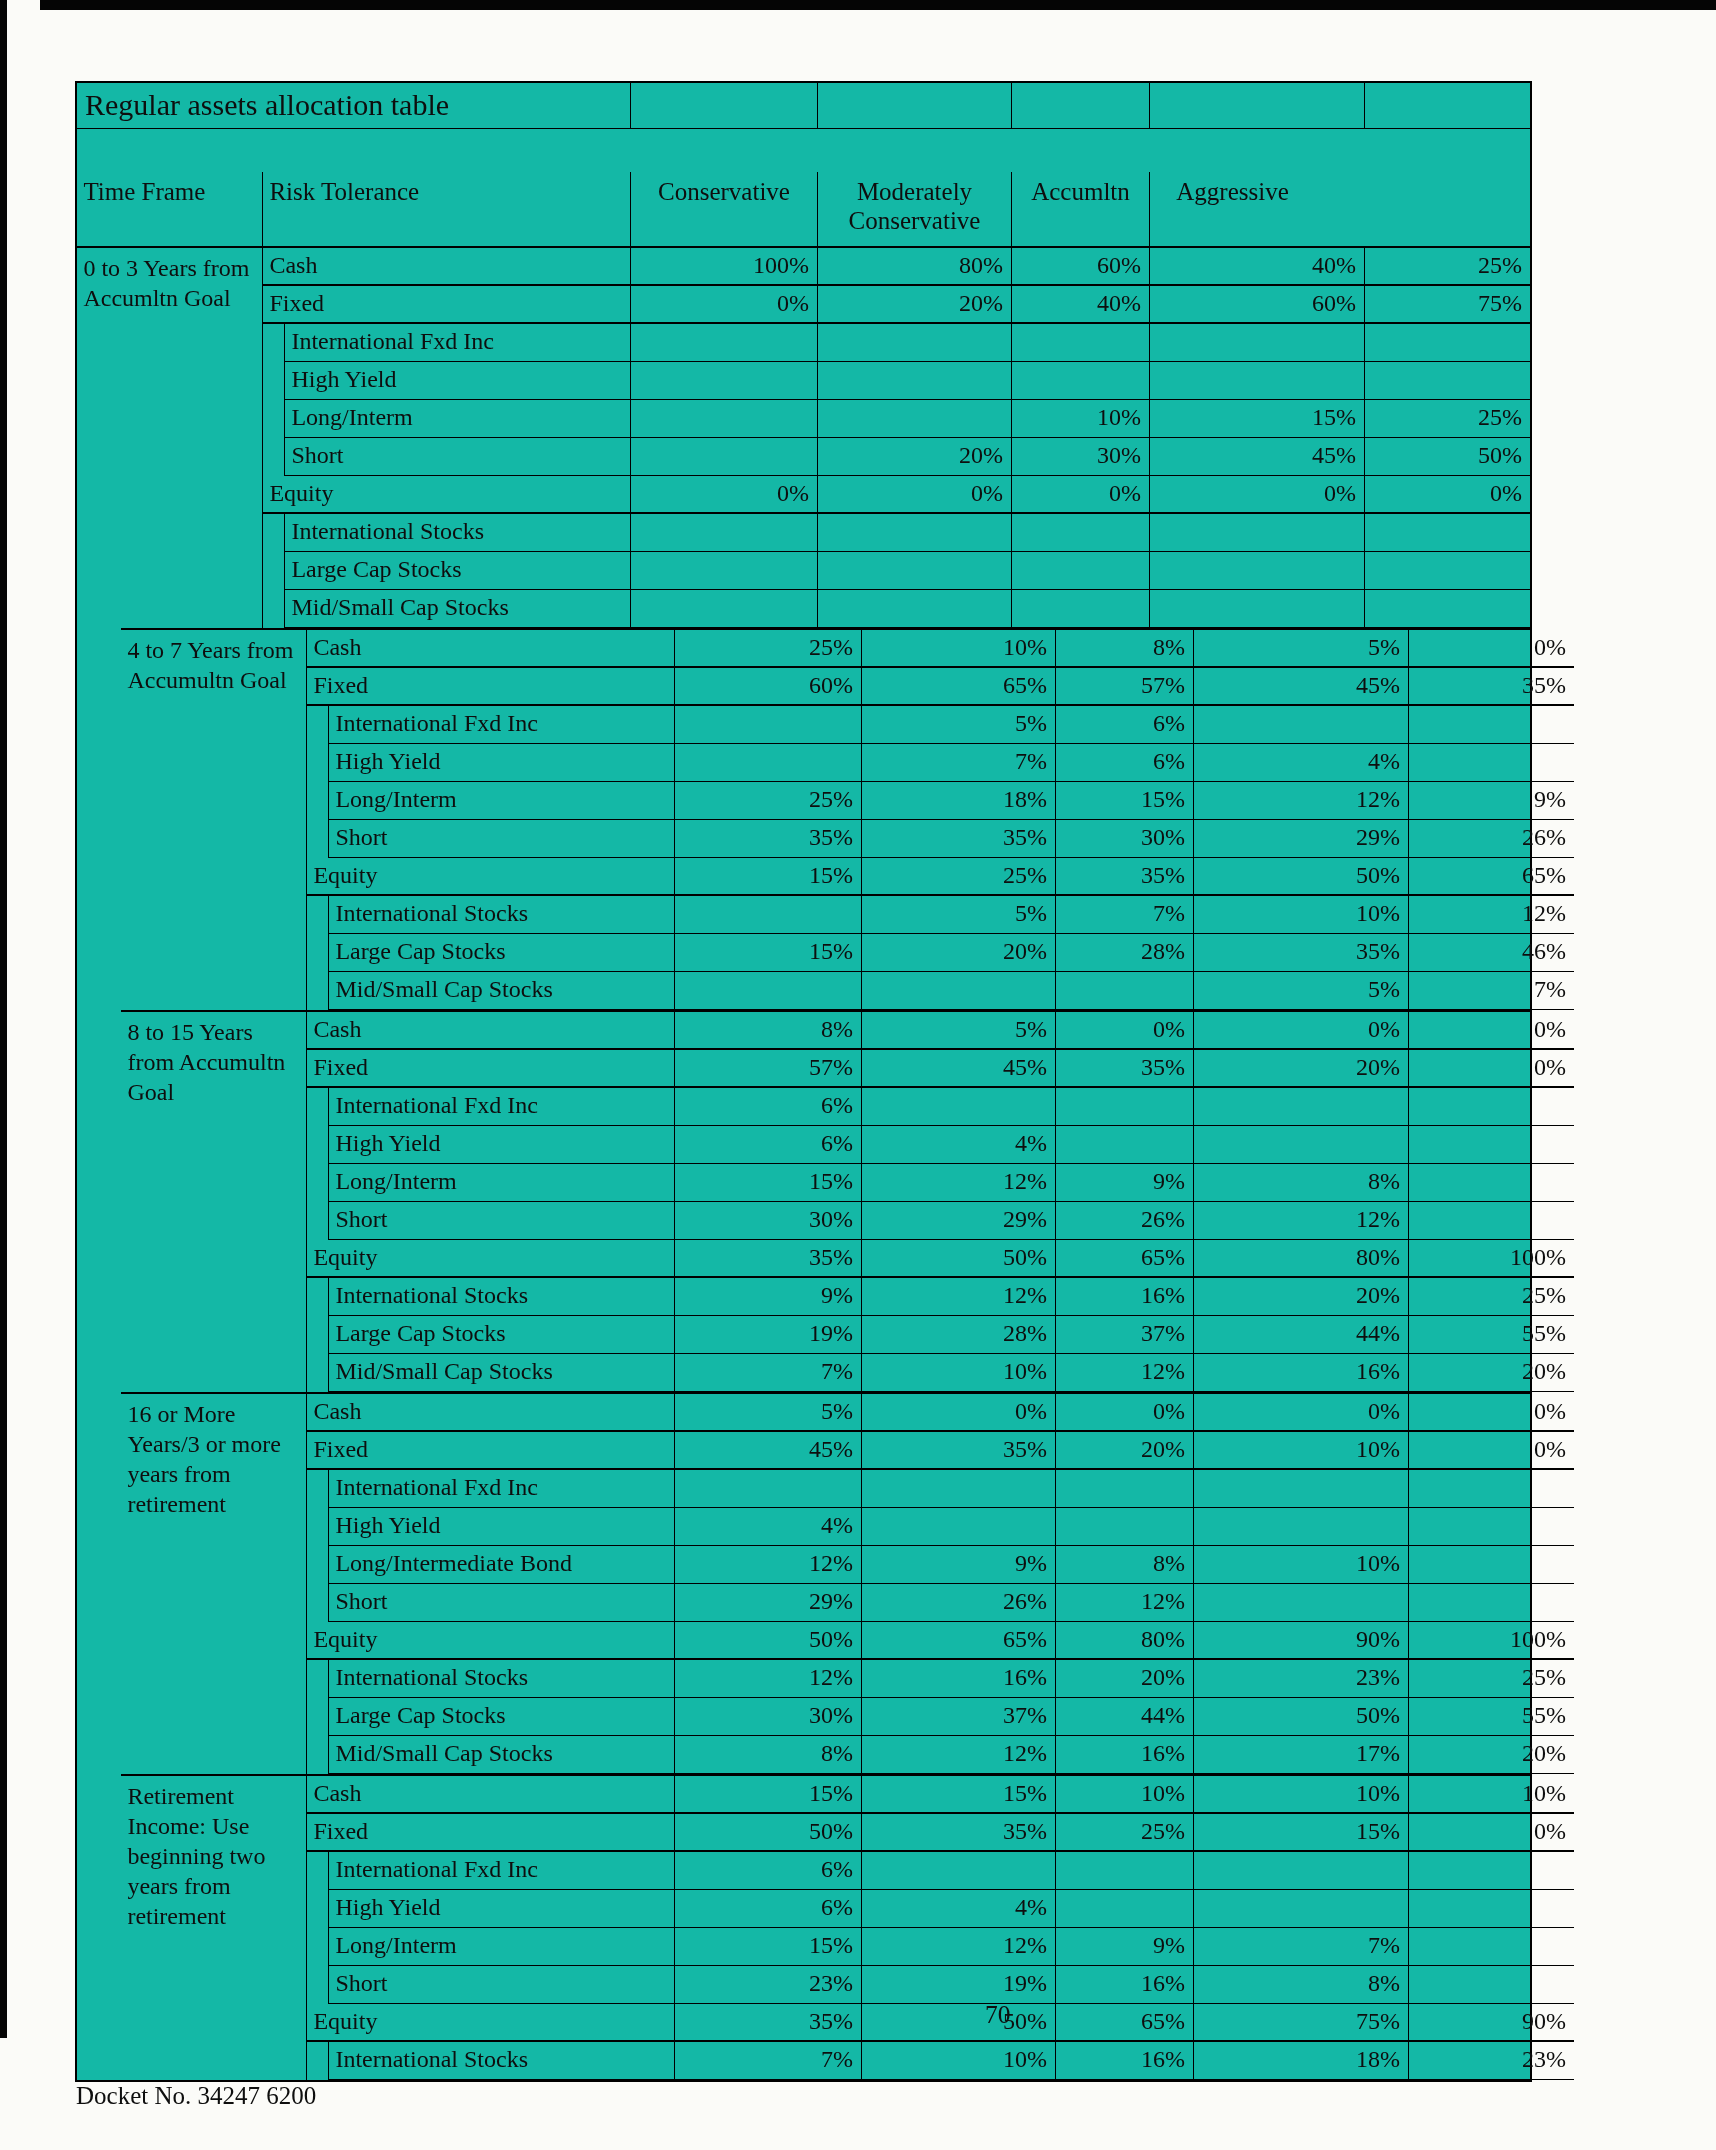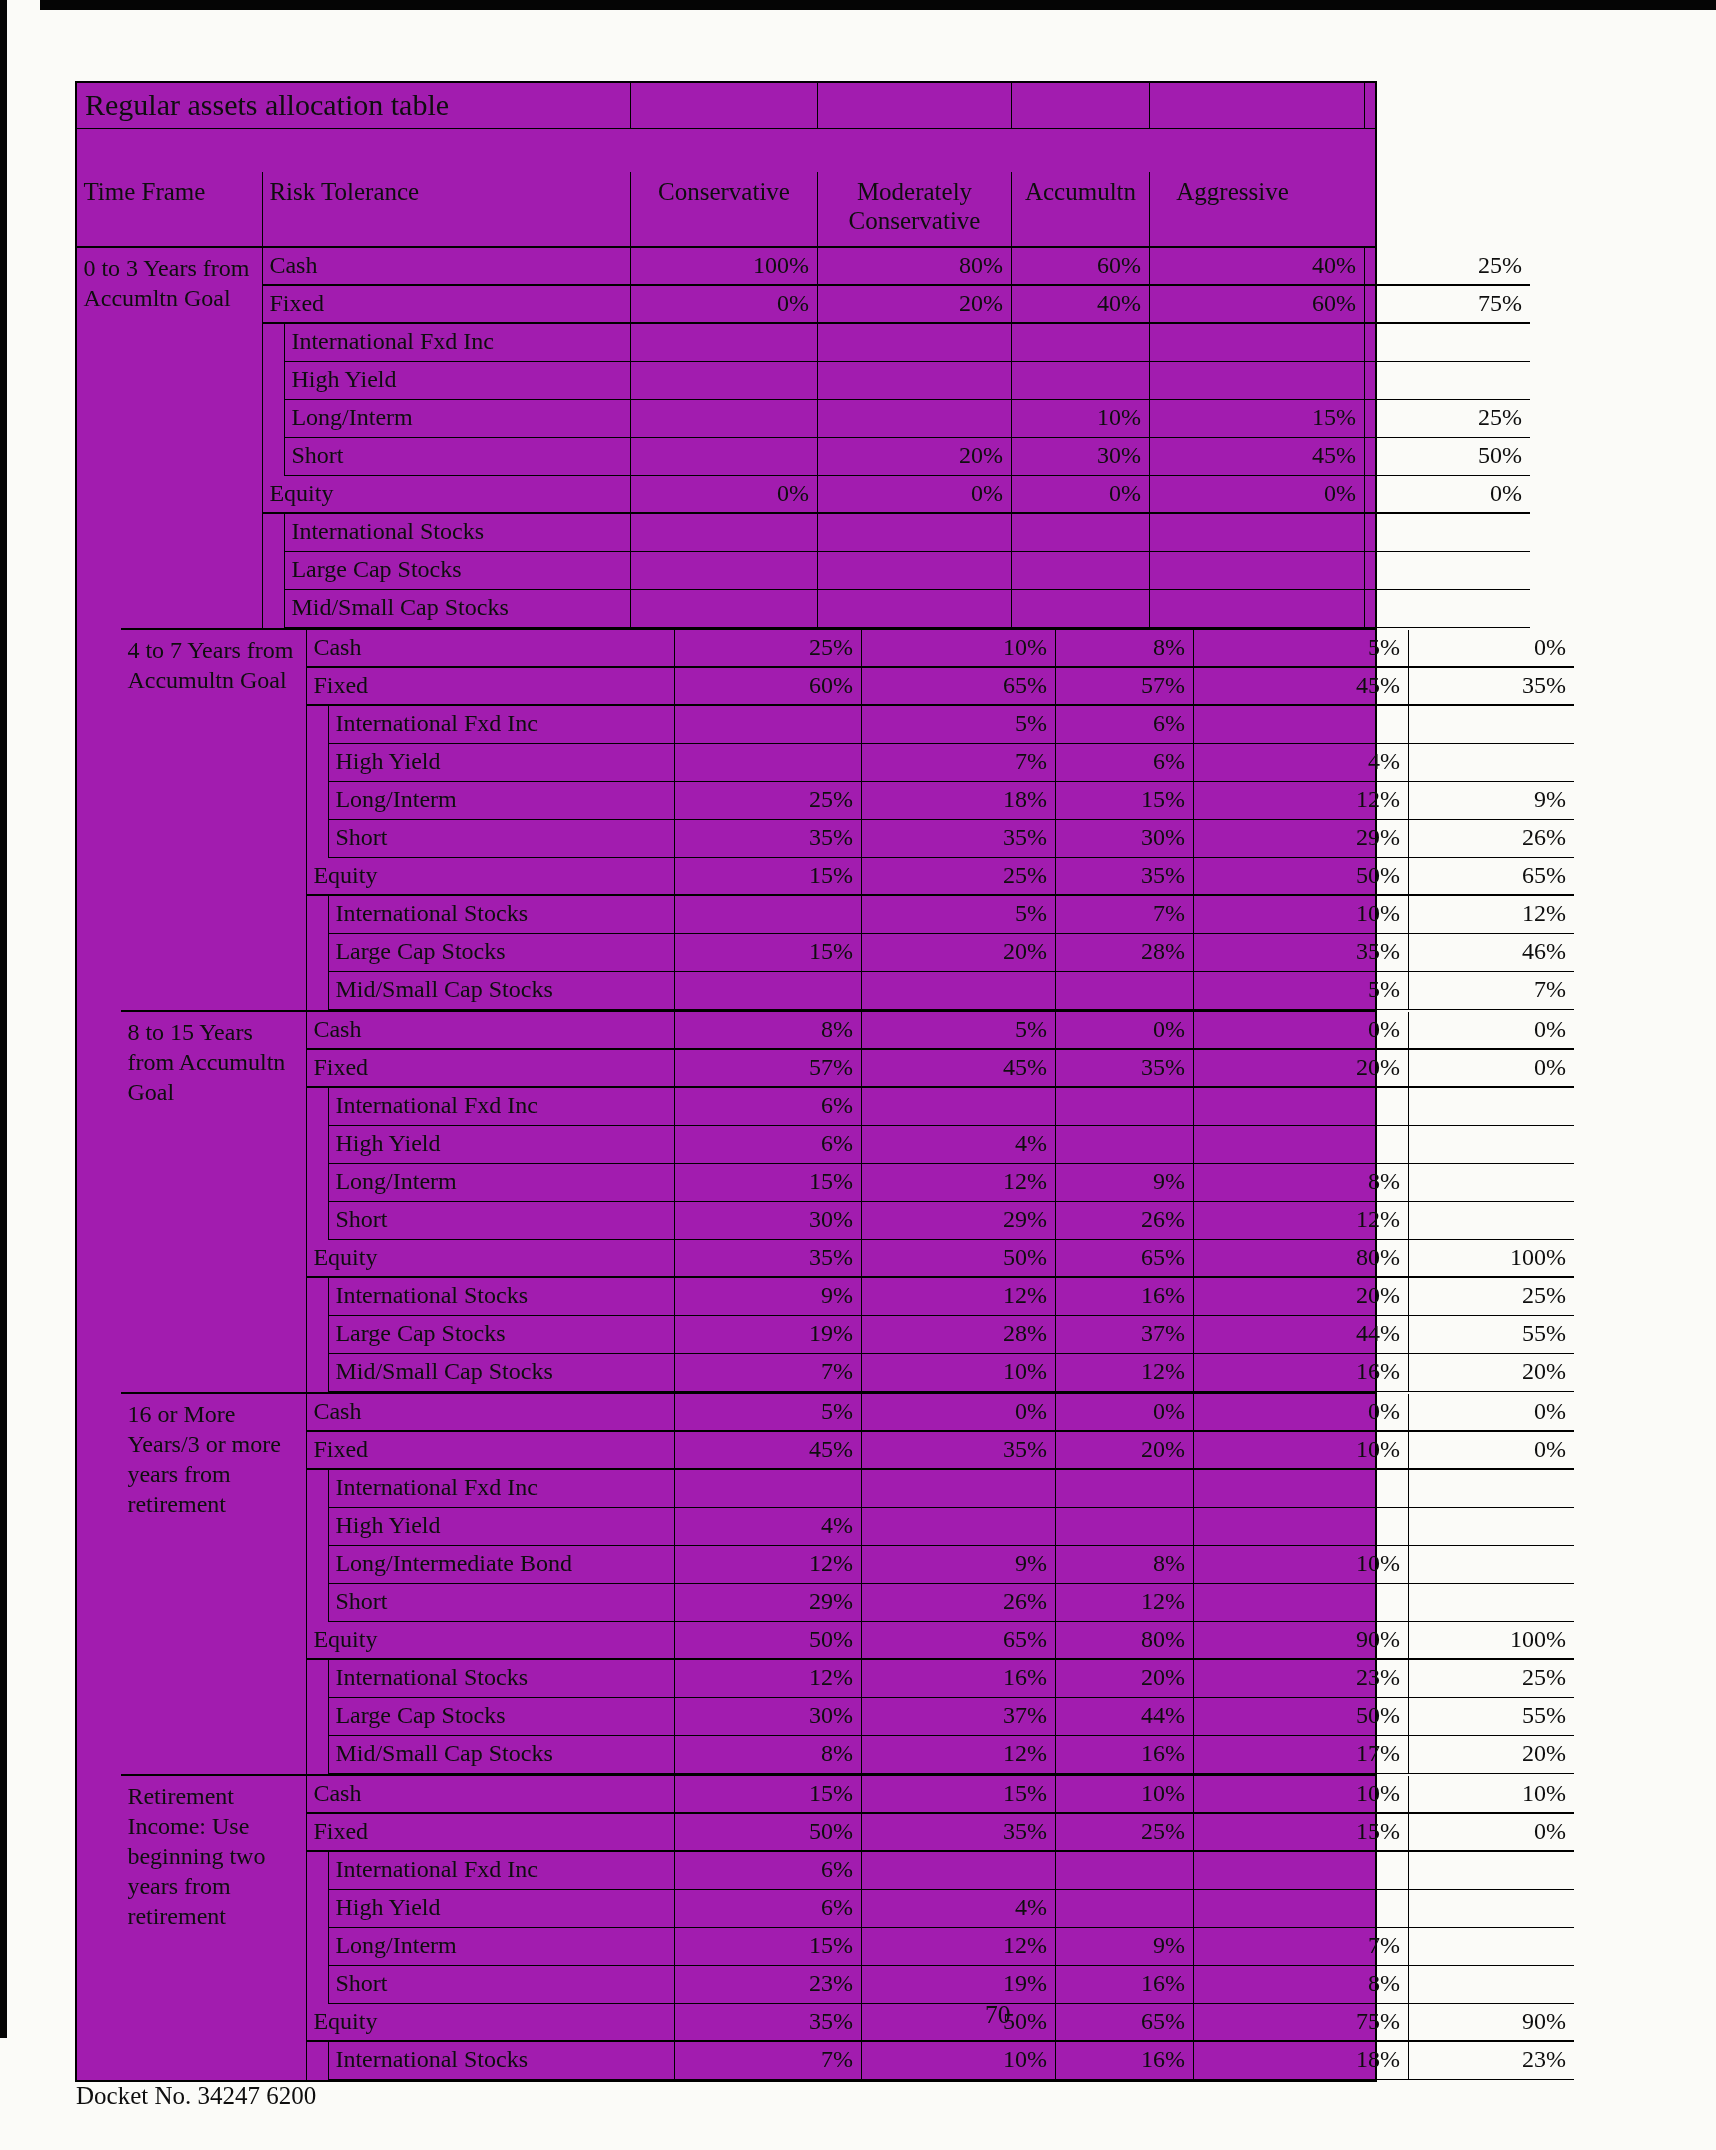--- a/index.html
+++ b/index.html
@@ -9,23 +9,23 @@
     background: #fbfbf8;
     font-family: "Liberation Serif", serif;
     color: #0e0e0e;
     overflow: hidden;
   }
   .artifact { position: absolute; background: #050505; }
   #scan-top { left: 40px; top: 0; width: 1676px; height: 10.3px; }
   #scan-left { left: 0; top: 0; width: 7.2px; height: 2038px; }
 
   #table {
-    position: absolute; left: 75px; top: 81px; width: 1302px;
+    position: absolute; left: 75px; top: 81px; width: 1457px;
     border: 2.4px solid #000;
-    background: #a21caf;
+    background: #14b8a6;
   }
   .trow { display: flex; }
   .cell { flex: 0 0 auto; overflow: hidden; white-space: nowrap; }
 
   
   .w-tf    { width: 186px; }
   .w-rt    { width: 367px; }
   .w-title { width: 553px; }
   .w-ind   { width: 21px; }
   .w-rtsub { width: 346px; }
@@ -98,21 +98,21 @@
     <div class="cell tcol w-c3"></div>
     <div class="cell tcol w-c4"></div>
     <div class="cell tcol w-c5"></div>
   </div>
 
   <div class="trow header-row">
     <div class="cell hdr hdr-tf w-tf">Time Frame</div>
     <div class="cell hdr w-rt">Risk Tolerance</div>
     <div class="cell hdr hc w-c1">Conservative</div>
     <div class="cell hdr hc w-c2">Moderately Conservative</div>
-    <div class="cell hdr hc w-c3">Accumultn</div>
+    <div class="cell hdr hc w-c3">Accumltn</div>
     <div class="cell hdr hc w-c5">Aggressive</div>
   </div>
 
   <div id="sections">
       <div class="section">
         <div class="tf-text">0 to 3 Years from Accumltn Goal</div>
         <div class="row main">
           <div class="cell tfsp w-tf"></div>
           <div class="cell lbl w-rt">Cash</div>
           <div class="cell val w-c1">100%</div>

